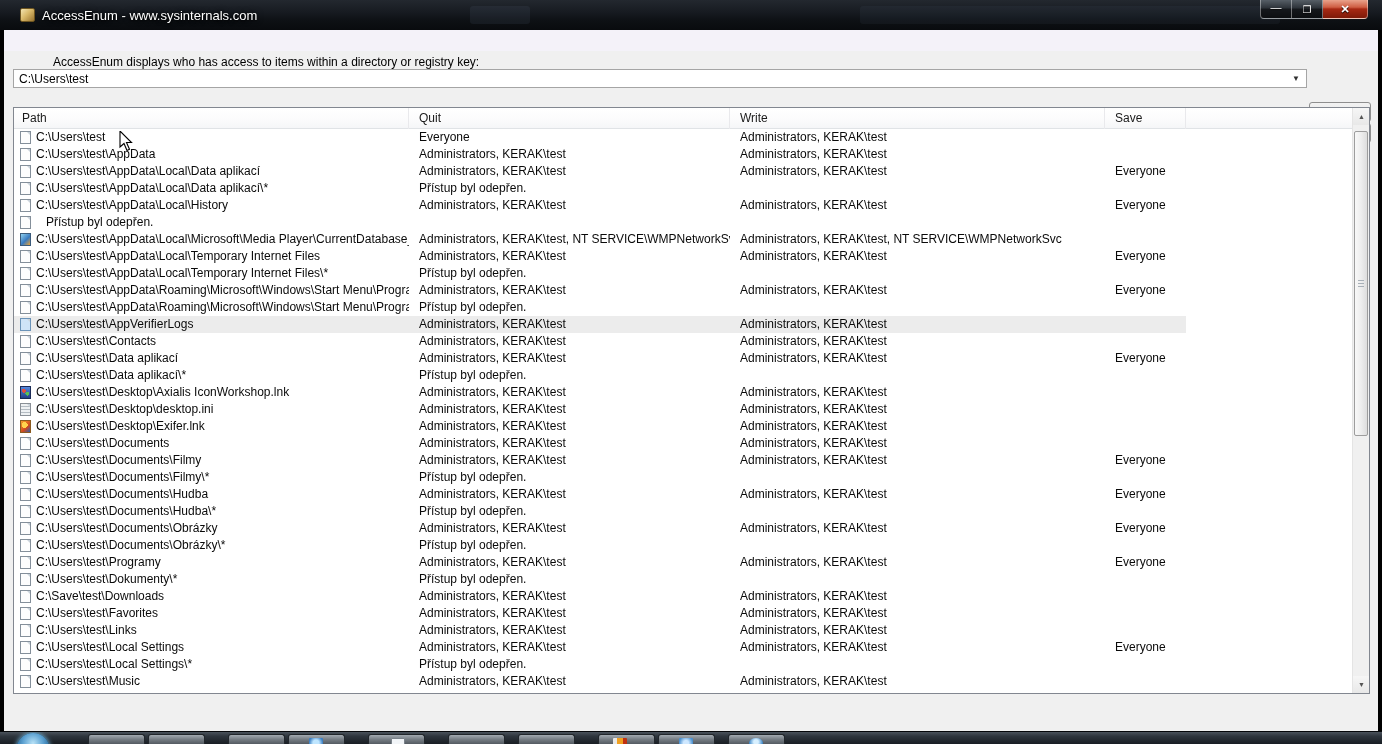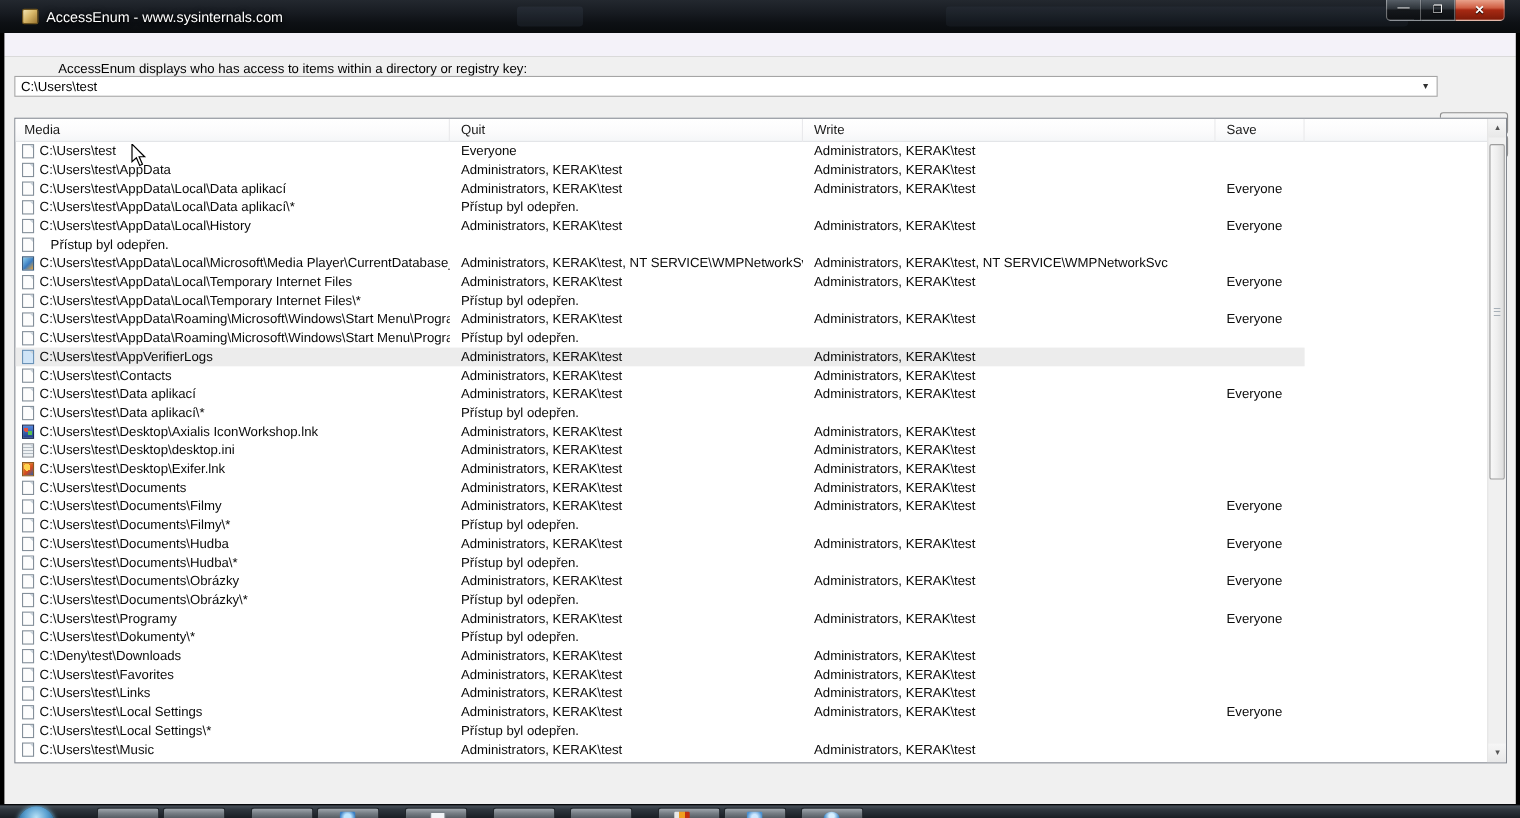--- a/index.html
+++ b/index.html
@@ -130,21 +130,21 @@
   <div class="combo">
     <span>C:\Users\test</span>
     <span class="combo-arrow">▼</span>
   </div>
 
   <button class="btn btn-directory">Directory...</button>
   <button class="btn btn-registry">Registry...</button>
 
   <div class="listview">
     <div class="lv-header">
-        <div class="lv-col lv-col-0" style="width: 395px;">Media</div>
+        <div class="lv-col lv-col-0" style="width: 395px;">Path</div>
         <div class="lv-col lv-col-1" style="width: 321px;">Quit</div>
         <div class="lv-col lv-col-2" style="width: 375px;">Write</div>
         <div class="lv-col lv-col-3" style="width: 81px;">Save</div>
       </div>
     <div class="lv-body">
         <div class="lv-row">
           <span class="ficon document"></span>
           <span class="cell cell-path">C:\Users\test</span>
           <span class="cell cell-read">Everyone</span>
           <span class="cell cell-write">Administrators, KERAK\test</span>
@@ -326,21 +326,21 @@
         </div>
         <div class="lv-row">
           <span class="ficon document"></span>
           <span class="cell cell-path">C:\Users\test\Dokumenty\*</span>
           <span class="cell cell-read">Přístup byl odepřen.</span>
           <span class="cell cell-write"></span>
           <span class="cell cell-deny"></span>
         </div>
         <div class="lv-row">
           <span class="ficon document"></span>
-          <span class="cell cell-path">C:\Deny\test\Downloads</span>
+          <span class="cell cell-path">C:\Save\test\Downloads</span>
           <span class="cell cell-read">Administrators, KERAK\test</span>
           <span class="cell cell-write">Administrators, KERAK\test</span>
           <span class="cell cell-deny"></span>
         </div>
         <div class="lv-row">
           <span class="ficon document"></span>
           <span class="cell cell-path">C:\Users\test\Favorites</span>
           <span class="cell cell-read">Administrators, KERAK\test</span>
           <span class="cell cell-write">Administrators, KERAK\test</span>
           <span class="cell cell-deny"></span>

